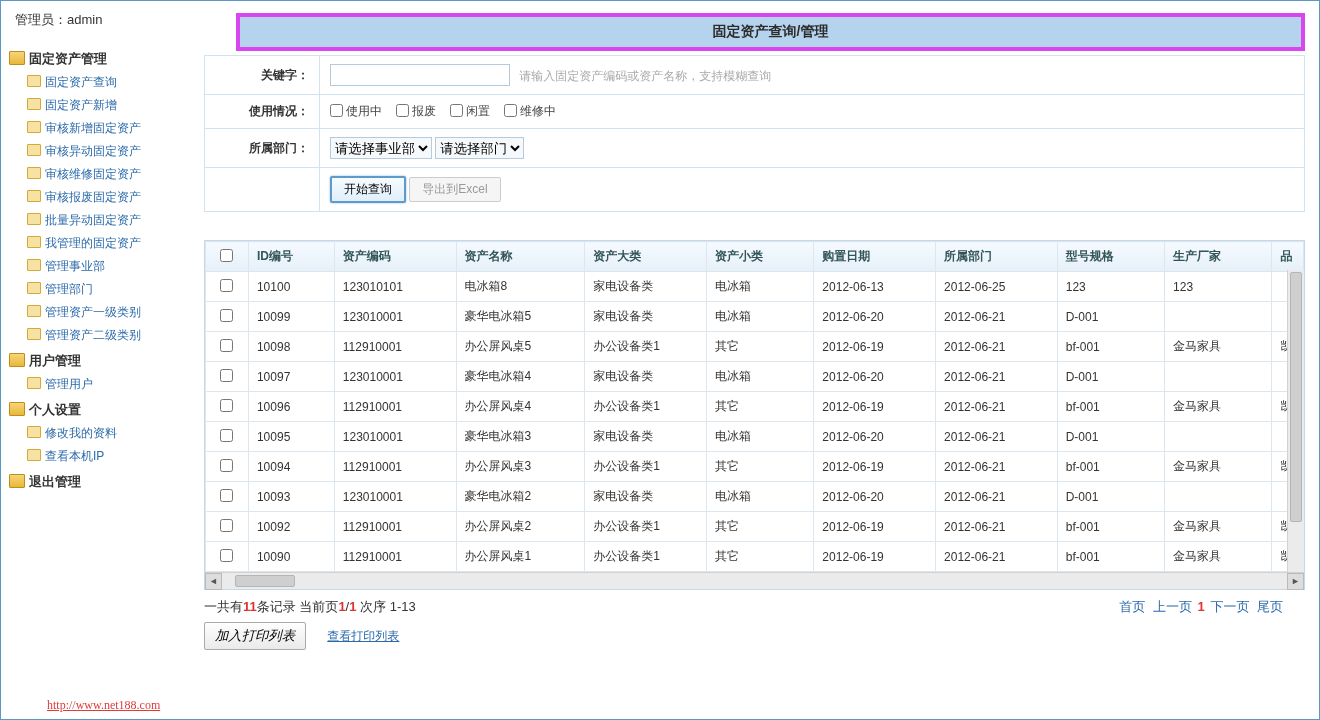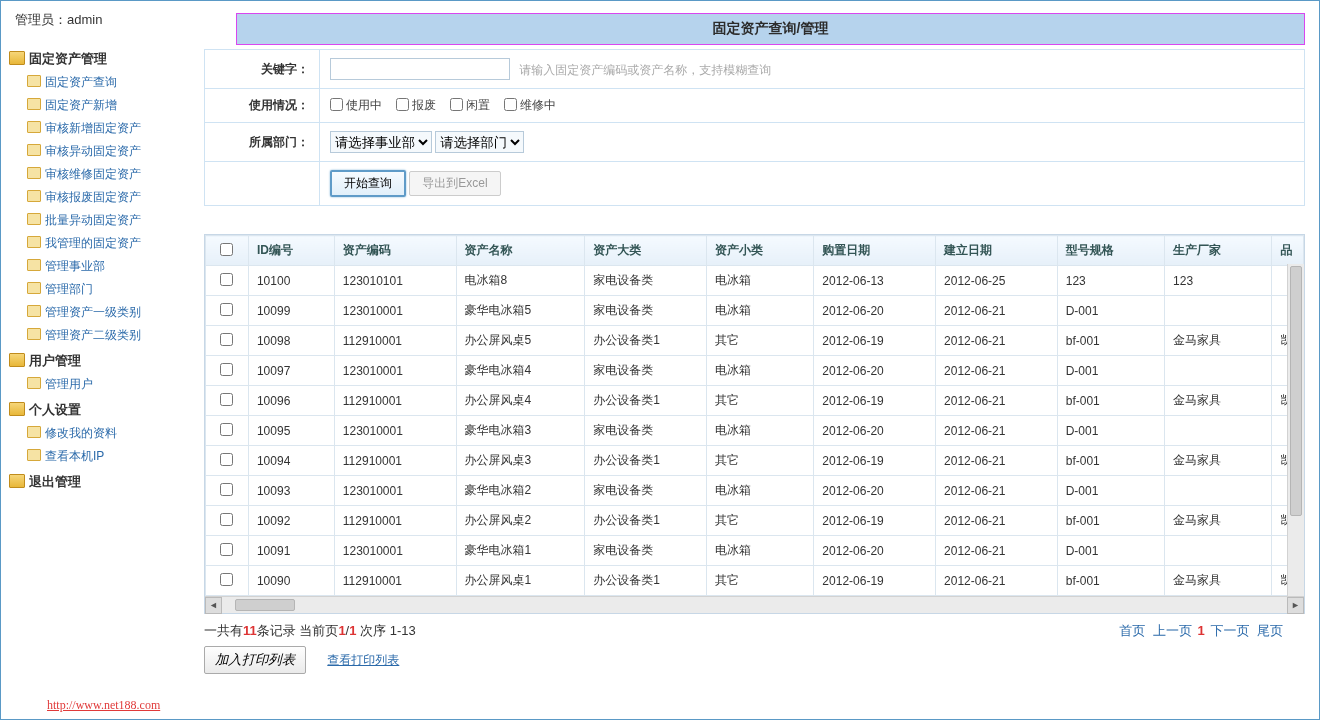--- a/index.html
+++ b/index.html
@@ -10,21 +10,21 @@
 .tree-root { list-style: none; }
 .tree-root > li { margin-bottom: 2px; }
 .tree-cat { font-weight: bold; font-size: 13px; color: #333; padding: 3px 0; }
 .tree-cat::before { content: ""; display: inline-block; width: 14px; height: 12px; background: linear-gradient(#f6d679,#e8b739); border: 1px solid #c08c1c; border-radius: 1px; margin-right: 4px; vertical-align: -2px; position: relative; }
 .tree-cat.closed::before { background: linear-gradient(#f6d679,#e8b739); }
 .tree-children { list-style: none; padding-left: 18px; }
 .tree-children li { padding: 3px 0; }
 .tree-children li a { color: #2b6aaa; text-decoration: none; }
 .tree-children li::before { content: ""; display: inline-block; width: 12px; height: 10px; background: #f6e3a4; border: 1px solid #d6a83a; border-radius: 1px; margin-right: 4px; vertical-align: -1px; }
 .main { margin-left: 195px; padding: 12px 14px 0 8px; }
-.panel-title { background: #b6d3ed; border: 1px solid #d946ef; text-align: center; font-weight: bold; font-size: 14px; padding: 6px 0; color: #2c2c2c; margin-left: 32px; }
+.panel-title { background: #b6d3ed; border: 4px solid #d946ef; text-align: center; font-weight: bold; font-size: 14px; padding: 6px 0; color: #2c2c2c; margin-left: 32px; }
 .form-table { width: 100%; border-collapse: collapse; margin-top: 4px; }
 .form-table td { border: 1px solid #cfe3f3; padding: 8px 10px; background: #fff; }
 .form-table td.label { width: 115px; text-align: right; font-weight: bold; background: #fff; }
 .form-table input[type=text] { width: 180px; height: 22px; border: 1px solid #b7cada; padding: 0 4px; }
 .hint { color: #aaa; margin-left: 6px; }
 .chk-group label { margin-right: 14px; color: #444; }
 .chk-group input { vertical-align: -2px; margin-right: 3px; }
 select { height: 22px; border: 1px solid #b7cada; background: #f5f9fc; }
 .btn { border: 1px solid #8bb3d1; background: linear-gradient(#f6fbff,#e1effa); padding: 3px 12px; border-radius: 2px; cursor: pointer; font-size: 12px; }
 .btn.primary { border: 2px solid #5f9bc8; box-shadow: 0 0 2px #78aed6; }
@@ -147,21 +147,21 @@
       </colgroup>
       <thead>
             <tr id="grid-head">
               <th class="chk"><input type="checkbox" style=""></th>
               <th>ID编号</th>
               <th>资产编码</th>
               <th>资产名称</th>
               <th>资产大类</th>
               <th>资产小类</th>
               <th>购置日期</th>
-              <th>建立日期</th>
+              <th>所属部门</th>
               <th>型号规格</th>
               <th>生产厂家</th>
               <th>品</th>
             </tr>
           </thead>
       <tbody id="grid-body">
             <tr>
               <td class="chk"><input type="checkbox" style=""></td>
               <td>10100</td>
               <td>123010101</td>
@@ -270,33 +270,20 @@
               <td>10092</td>
               <td>112910001</td>
               <td>办公屏风桌2</td>
               <td>办公设备类1</td>
               <td>其它</td>
               <td>2012-06-19</td>
               <td>2012-06-21</td>
               <td>bf-001</td>
               <td>金马家具</td>
               <td>凯</td>
-            </tr>
-            <tr>
-              <td class="chk"><input type="checkbox" style=""></td>
-              <td>10091</td>
-              <td>123010001</td>
-              <td>豪华电冰箱1</td>
-              <td>家电设备类</td>
-              <td>电冰箱</td>
-              <td>2012-06-20</td>
-              <td>2012-06-21</td>
-              <td>D-001</td>
-              <td></td>
-              <td></td>
             </tr>
             <tr>
               <td class="chk"><input type="checkbox" style=""></td>
               <td>10090</td>
               <td>112910001</td>
               <td>办公屏风桌1</td>
               <td>办公设备类1</td>
               <td>其它</td>
               <td>2012-06-19</td>
               <td>2012-06-21</td>

